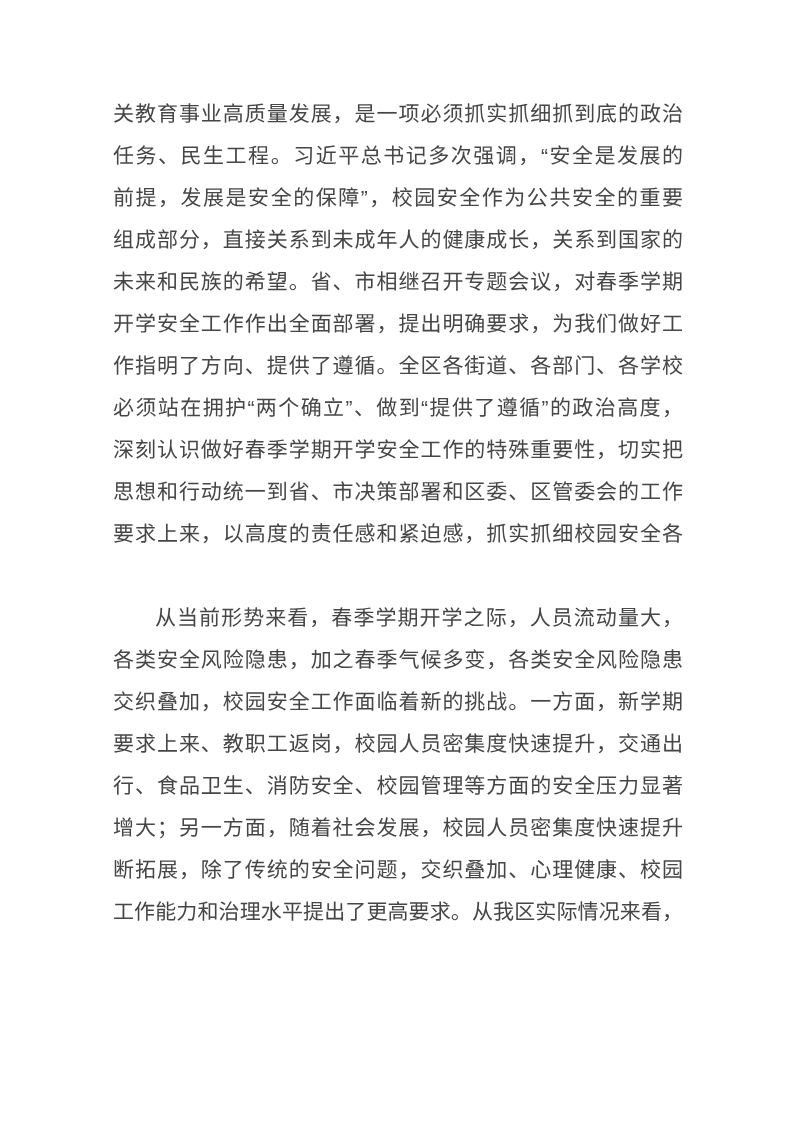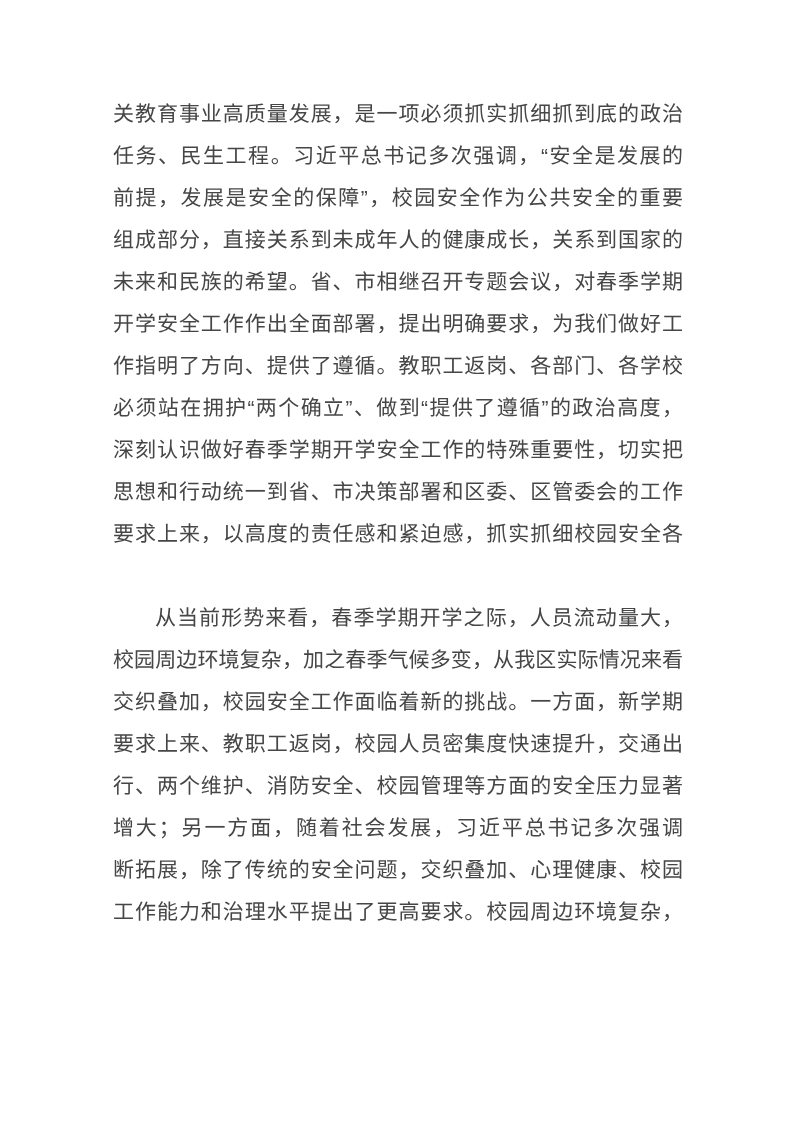--- a/index.html
+++ b/index.html
@@ -55,31 +55,31 @@
 <div class="page" style="background: rgb(255, 255, 255);">
   <div class="text-block" style="color: rgb(70, 70, 70);">
 
   <div class="paragraph">
         <div class="line">关教育事业高质量发展，是一项必须抓实抓细抓到底的政治</div>
         <div class="line">任务、民生工程。习近平总书记多次强调，“安全是发展的</div>
         <div class="line">前提，发展是安全的保障”，校园安全作为公共安全的重要</div>
         <div class="line">组成部分，直接关系到未成年人的健康成长，关系到国家的</div>
         <div class="line">未来和民族的希望。省、市相继召开专题会议，对春季学期</div>
         <div class="line">开学安全工作作出全面部署，提出明确要求，为我们做好工</div>
-        <div class="line">作指明了方向、提供了遵循。教职工返岗、各部门、各学校</div>
+        <div class="line">作指明了方向、提供了遵循。全区各街道、各部门、各学校</div>
         <div class="line">必须站在拥护“两个确立”、做到“提供了遵循”的政治高度，</div>
         <div class="line">深刻认识做好春季学期开学安全工作的特殊重要性，切实把</div>
         <div class="line">思想和行动统一到省、市决策部署和区委、区管委会的工作</div>
         <div class="line">要求上来，以高度的责任感和紧迫感，抓实抓细校园安全各</div>
       </div>
       <div class="para-gap"></div>
       <div class="paragraph">
         <div class="line indent-first">从当前形势来看，春季学期开学之际，人员流动量大，</div>
-        <div class="line">校园周边环境复杂，加之春季气候多变，从我区实际情况来看</div>
+        <div class="line">各类安全风险隐患，加之春季气候多变，各类安全风险隐患</div>
         <div class="line">交织叠加，校园安全工作面临着新的挑战。一方面，新学期</div>
         <div class="line">要求上来、教职工返岗，校园人员密集度快速提升，交通出</div>
-        <div class="line">行、两个维护、消防安全、校园管理等方面的安全压力显著</div>
-        <div class="line">增大；另一方面，随着社会发展，习近平总书记多次强调</div>
+        <div class="line">行、食品卫生、消防安全、校园管理等方面的安全压力显著</div>
+        <div class="line">增大；另一方面，随着社会发展，校园人员密集度快速提升</div>
         <div class="line">断拓展，除了传统的安全问题，交织叠加、心理健康、校园</div>
-        <div class="line">工作能力和治理水平提出了更高要求。校园周边环境复杂，</div>
+        <div class="line">工作能力和治理水平提出了更高要求。从我区实际情况来看，</div>
       </div>
     </div>
 </div>
 
 </body></html>

